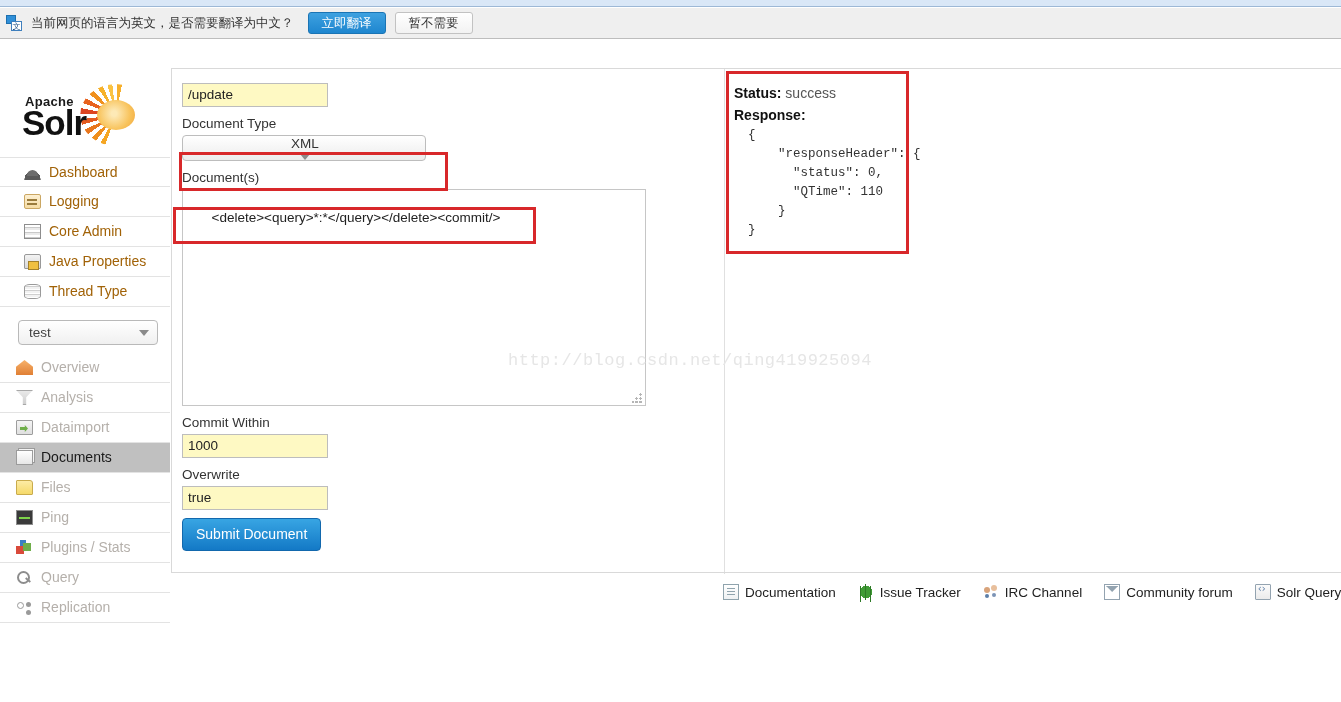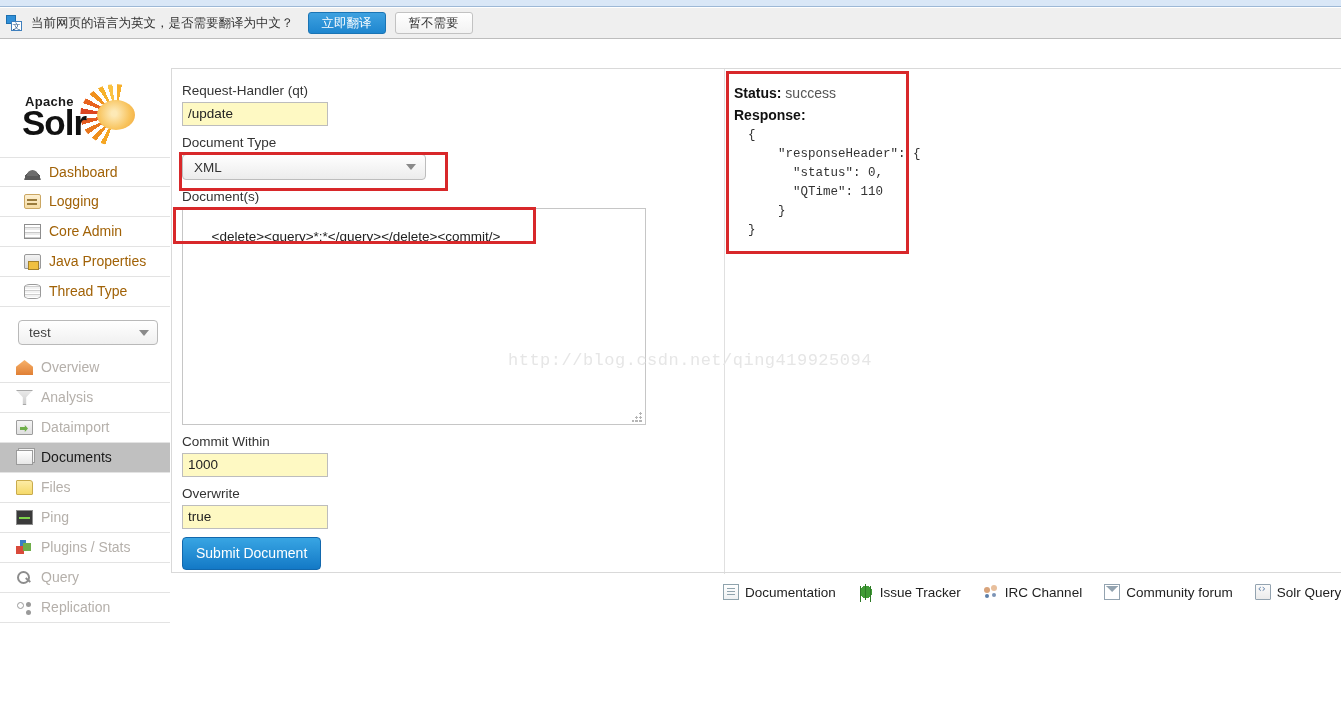--- a/index.html
+++ b/index.html
@@ -213,21 +213,21 @@
     font-size: 13.5px; color: #222; padding: 0 5px; line-height: 22px;
     font-family: "Liberation Sans", sans-serif;
   }
   .spacer-8 { height: 9px; }
 
   #doc-type-select {
     width: 244px; height: 26px;
     background: linear-gradient(#ffffff, #ececec);
     border: 1px solid #bdbdbd; border-radius: 4px;
     display: flex; align-items: center; justify-content: space-between;
-    padding: 0 9px 0 11px; font-size: 13.5px; color: #333; cursor: pointer;
+    padding: 0 9px 0 11px; font-size: 13.5px; color: #333; cursor: pointer; flex-direction: column;
   }
   #doc-type-select .caret {
     width: 0; height: 0; border-left: 5px solid transparent;
     border-right: 5px solid transparent; border-top: 6px solid #8a8a8a;
   }
 
   #documents-textarea {
     width: 464px; height: 217px; border: 1px solid #c6c6c6; background: #fff;
     font-size: 13.5px; color: #222; padding: 5px 6px;
     font-family: "Liberation Sans", sans-serif; position: relative;
@@ -404,21 +404,20 @@
       <span class="nav-label">Replication</span>
     </li>
   </ul>
 </div>
 
 <div id="content-panel">
   <div id="panel-divider"></div>
 
   <div class="form-col">
 
-    <label class="field-label">Request-Handler (qt)</label>
     <div class="text-input">/update</div>
 
     <div class="spacer-8"></div>
     <label class="field-label">Document Type</label>
     <div id="doc-type-select">
       <span>XML</span>
       <span class="caret"></span>
     </div>
 
     <div class="spacer-8"></div>

